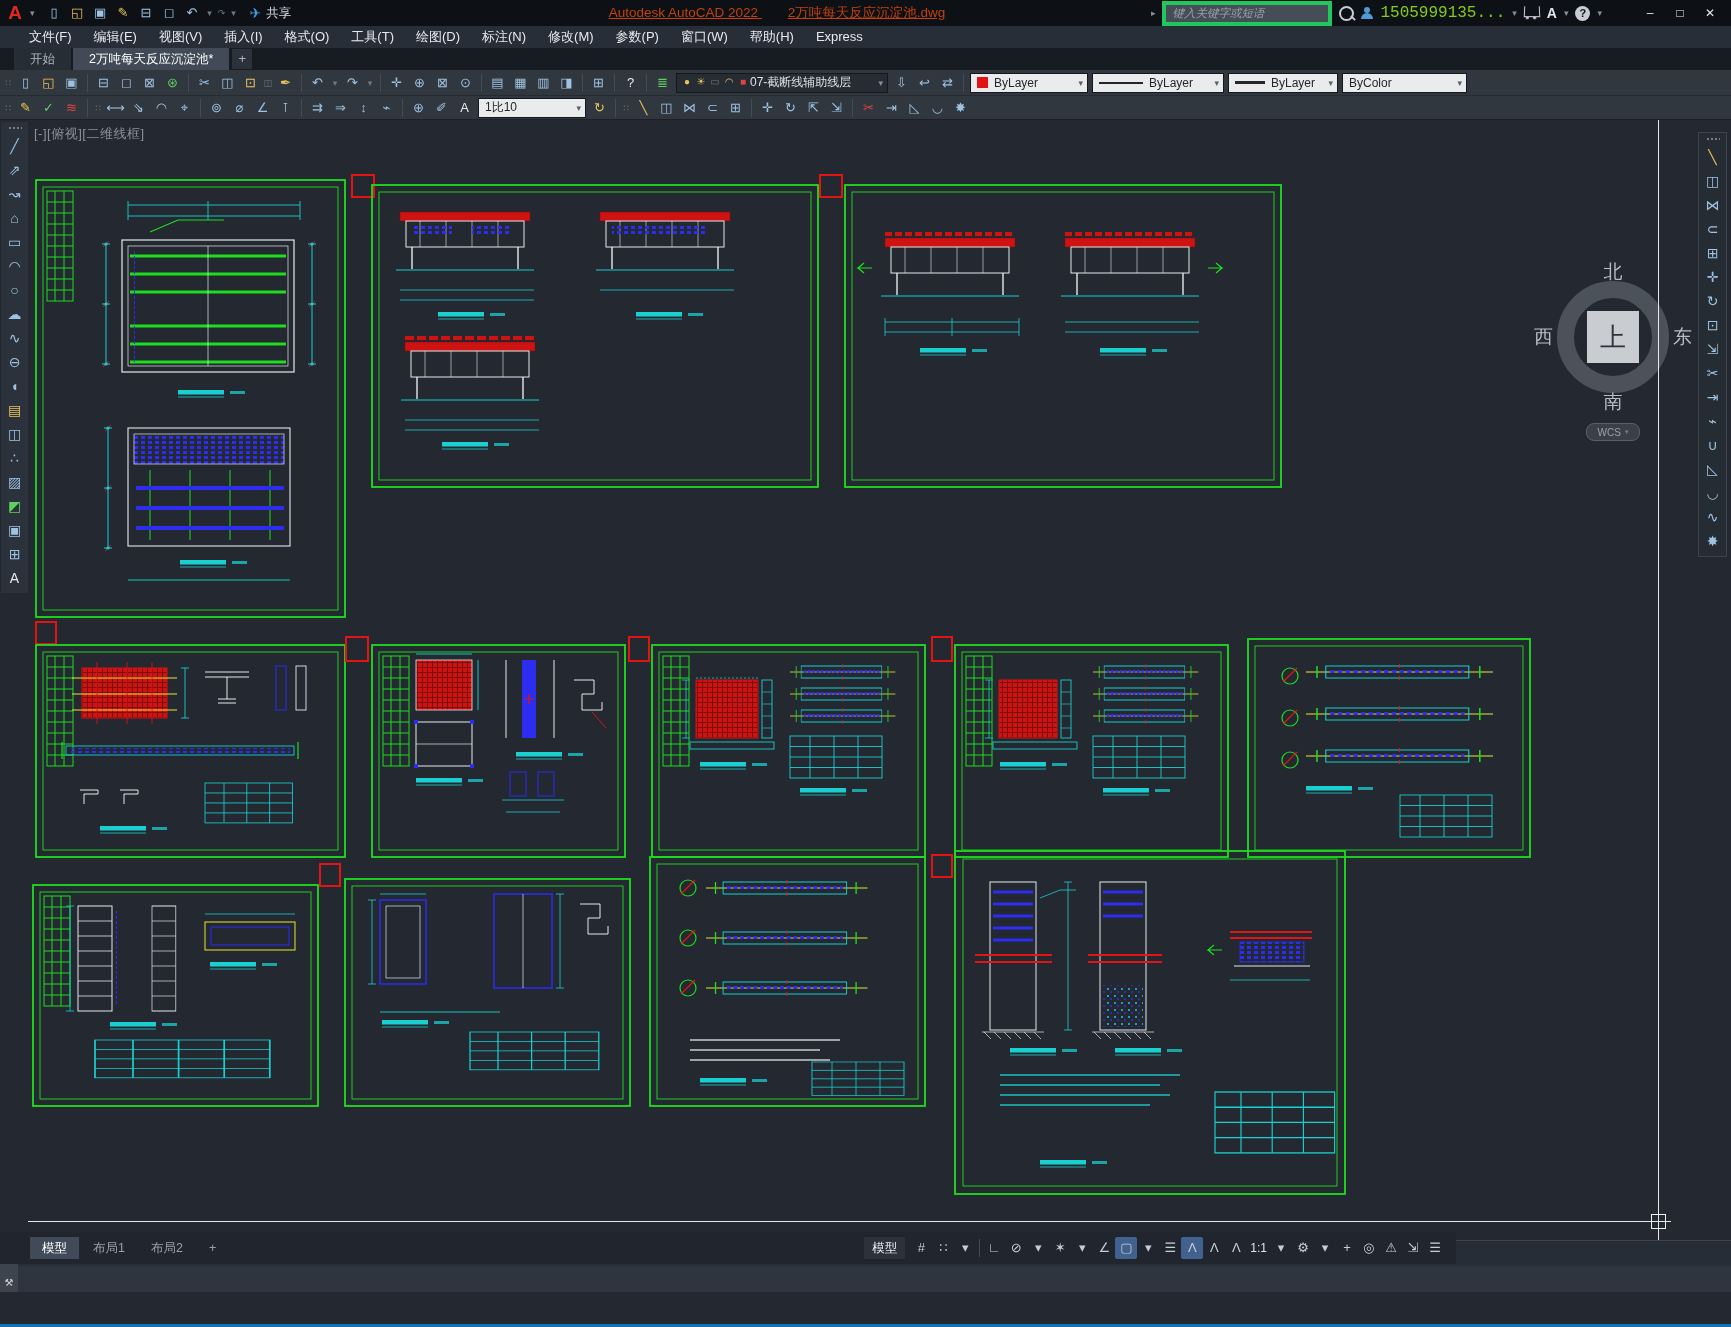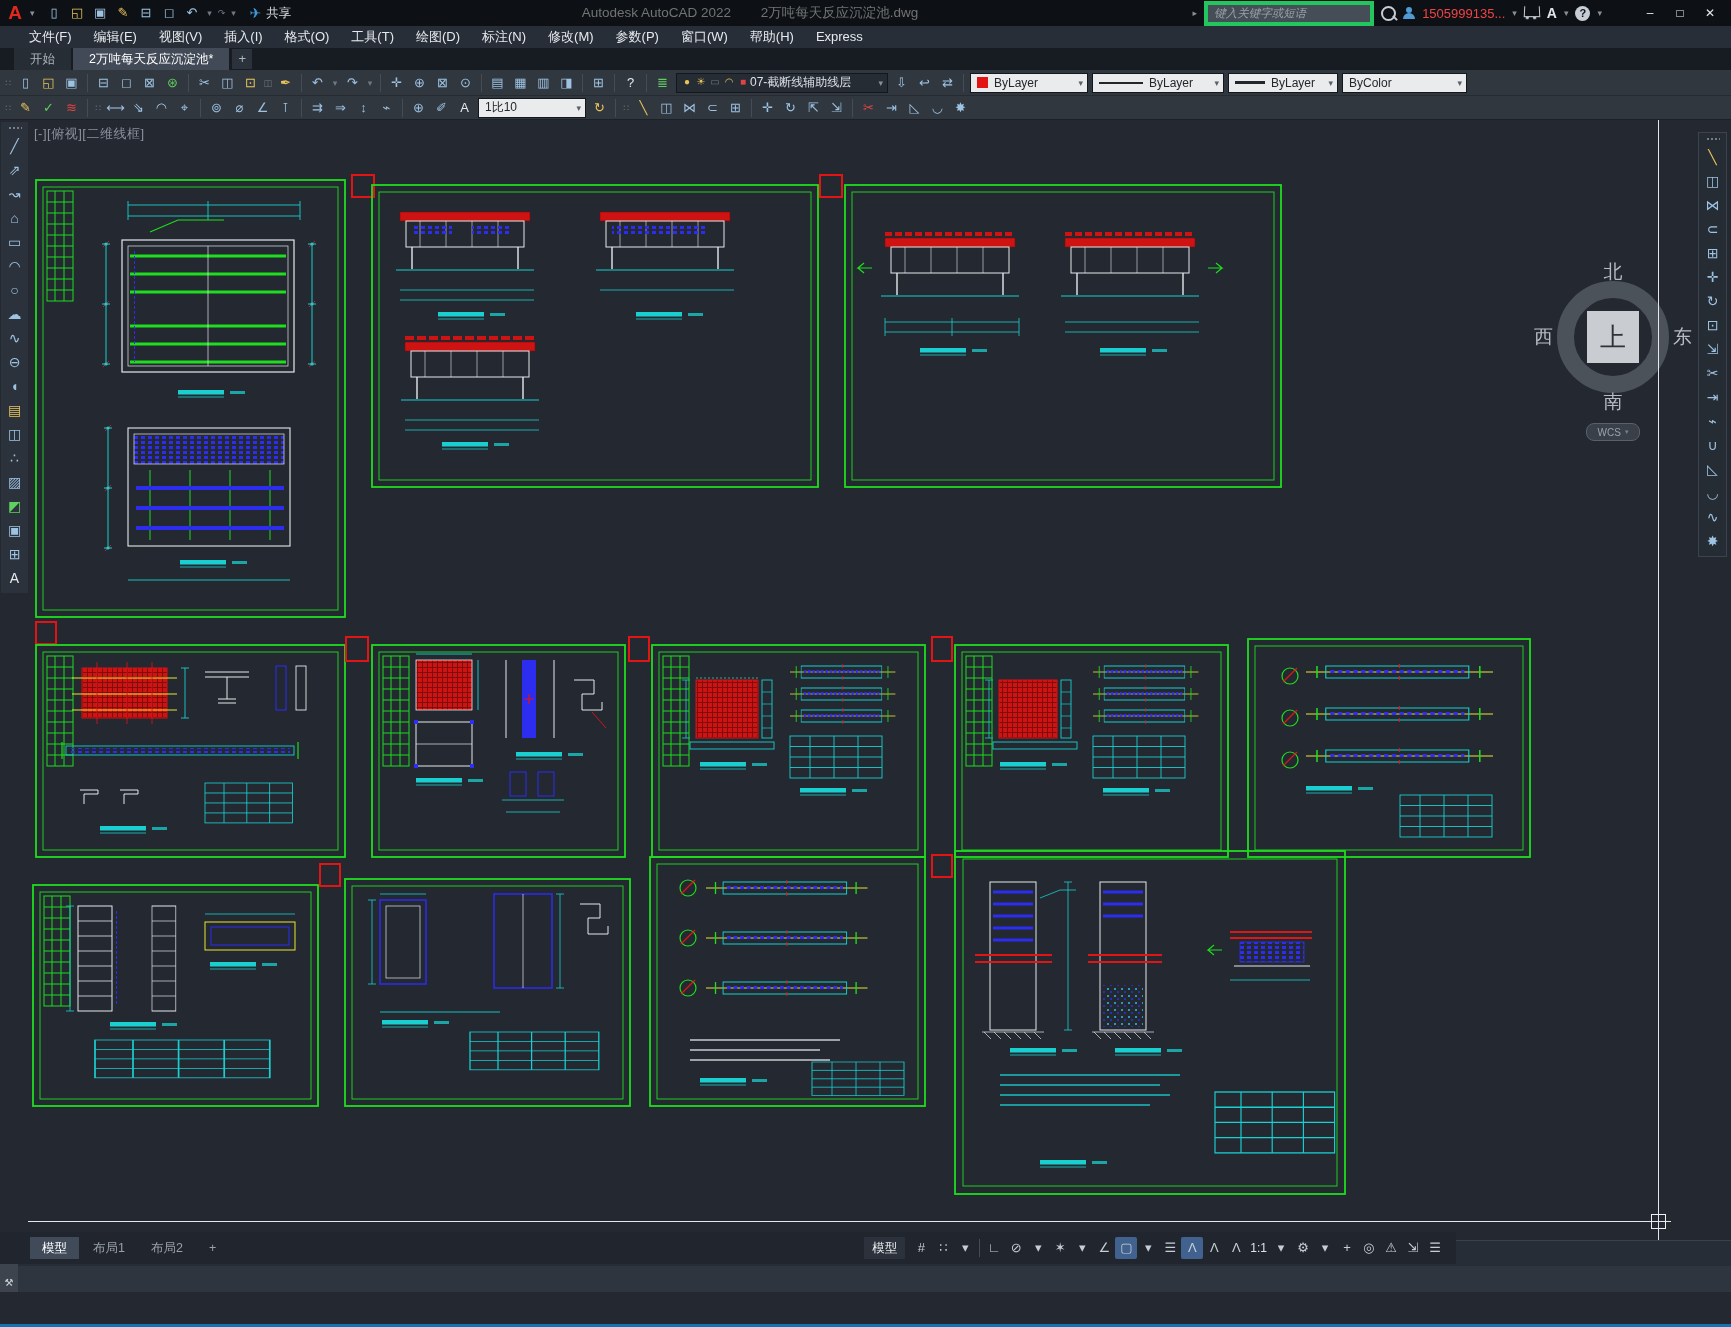--- a/index.html
+++ b/index.html
@@ -8,37 +8,37 @@
 
   
   .titlebar{position:absolute;left:0;top:0;width:100%;height:26px;background:#0d1116;
             display:flex;align-items:center;color:#cfd4da;}
   .logo{width:30px;height:24px;line-height:24px;text-align:center;color:#e0281e;
         font-weight:bold;font-size:19px;flex:none;}
   .caret{color:#8a9099;font-size:9px;flex:none;}
   .qat{display:flex;align-items:center;margin-left:8px;}
   .share{display:flex;align-items:center;gap:5px;margin-left:10px;font-size:12.5px;color:#d8dde2;}
   .share .pl{color:#3f9ae0;font-size:14px;}
-  .title{position:absolute;left:750px;transform:translateX(-50%);white-space:nowrap;
-         font-size:13.5px;color:#737373;}
+  .title{position:absolute;left:777px;transform:translateX(-50%);white-space:nowrap;
+         font-size:13.5px;color:#c2410c;text-decoration:underline;}
   .title .doc{margin-left:26px;}
   .tb-right{position:absolute;right:0;top:0;height:26px;display:flex;align-items:center;
             gap:7px;padding-right:6px;}
   .searchbox{width:150px;height:17px;background:#454d56;border:4px solid #22c55e;
              color:#d8dde2;font-size:11.5px;padding:0 6px;font-style:italic;outline:none;}
   .searchbox::placeholder{color:#9aa1a9;font-style:italic;}
   .mag{width:11px;height:11px;border:2px solid #c6cdd5;border-radius:50%;position:relative;flex:none;}
   .mag::after{content:"";position:absolute;left:9px;top:9px;width:6px;height:2px;
               background:#c6cdd5;transform:rotate(45deg);}
   .person{width:12px;height:12px;position:relative;flex:none;}
   .person::before{content:"";position:absolute;left:3px;top:0;width:6px;height:6px;
                   border-radius:50%;background:#4f9bd8;}
   .person::after{content:"";position:absolute;left:0;top:6px;width:12px;height:6px;
                  border-radius:6px 6px 0 0;background:#4f9bd8;}
-  .acct{font-size:13px;color:#ef4444;}
+  .acct{font-size:16px;color:#84cc16;font-family:Liberation Mono, monospace;}
   .cart{width:14px;height:10px;border:1.5px solid #c6cdd5;border-top:none;position:relative;
         transform:perspective(20px) rotateX(8deg);flex:none;margin-top:-3px;}
   .cart::after{content:"";position:absolute;left:1px;top:10px;width:3px;height:3px;border-radius:50%;
                background:#c6cdd5;box-shadow:7px 0 0 #c6cdd5;}
   .a-ico{color:#e2e6ea;font-weight:bold;font-size:14px;}
   .q-ico{width:15px;height:15px;border-radius:50%;background:#c6cdd5;color:#0d1116;
          font-size:11px;font-weight:bold;text-align:center;line-height:15px;}
   .winbtns{display:flex;align-items:center;gap:0;margin-left:26px;}
   .winbtn{width:30px;height:26px;line-height:26px;text-align:center;color:#e6e9ec;font-size:12px;}
 

